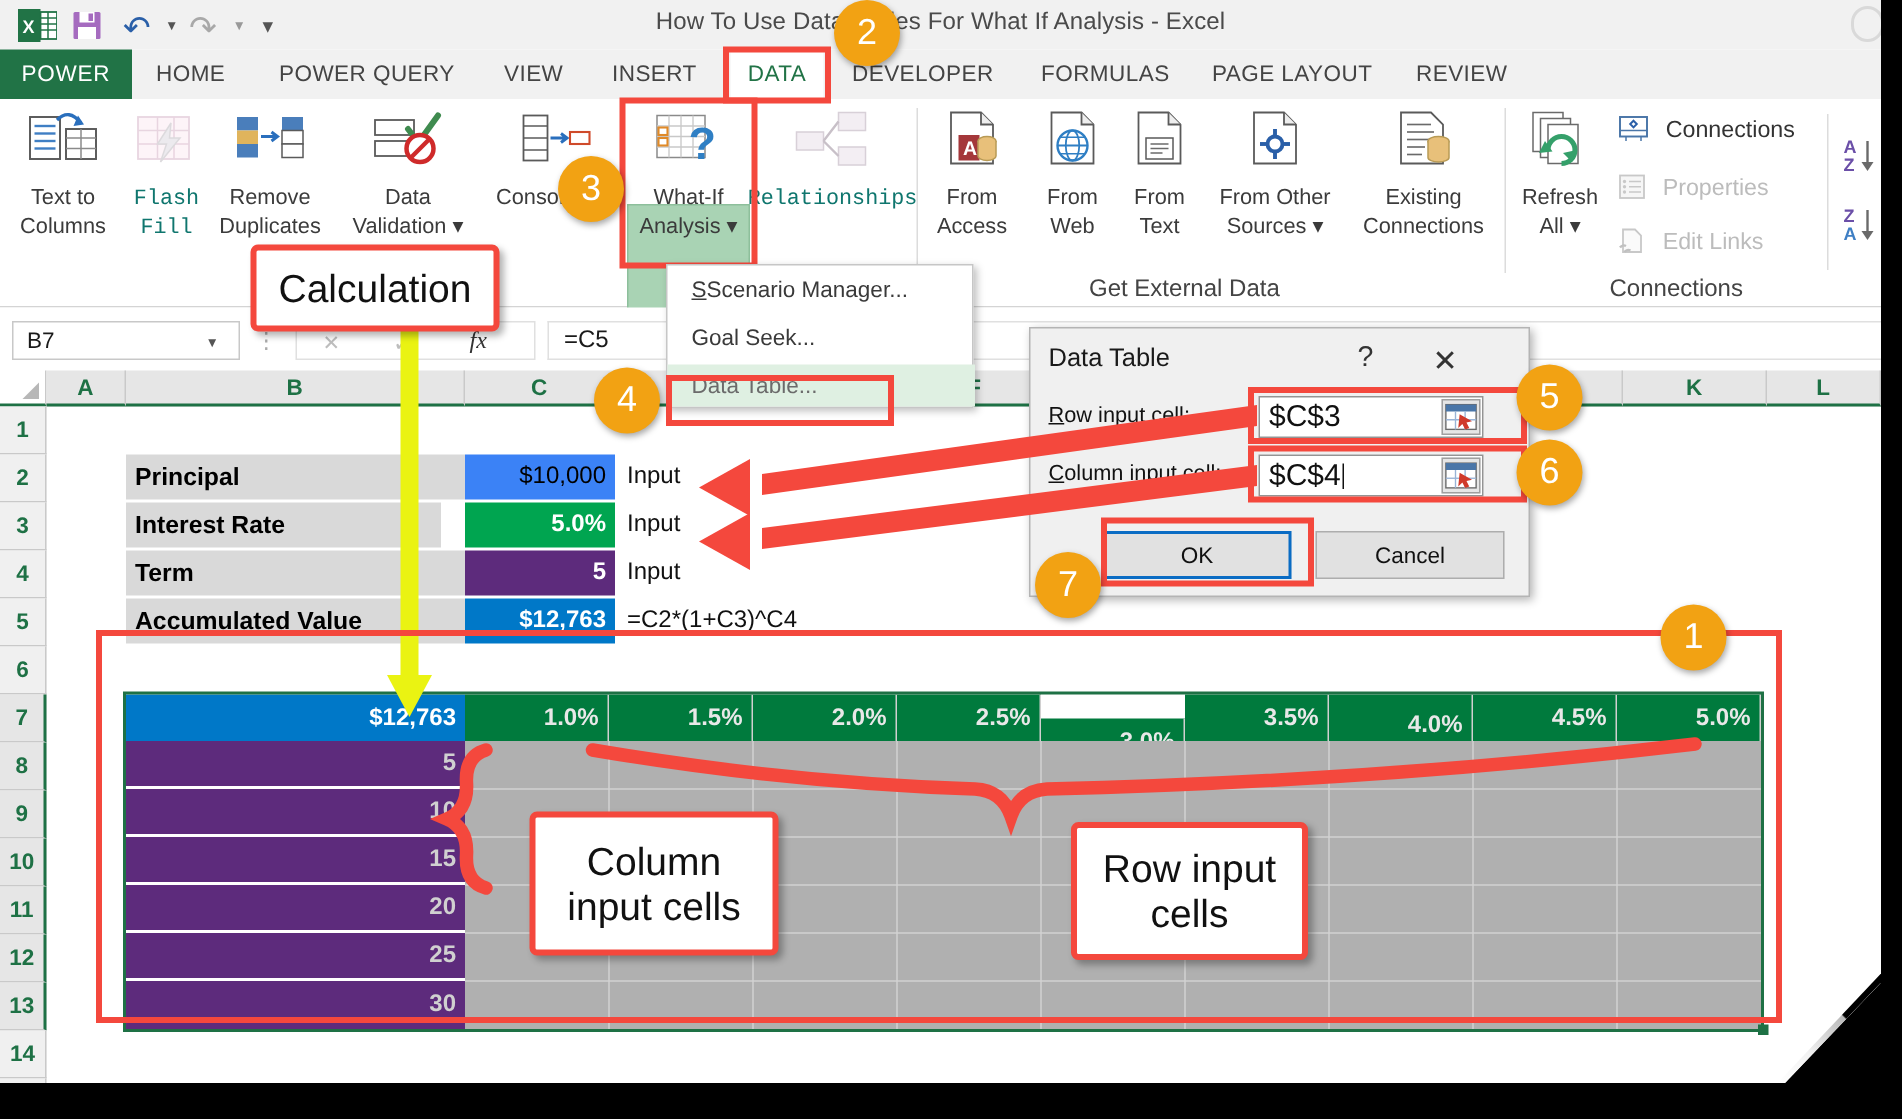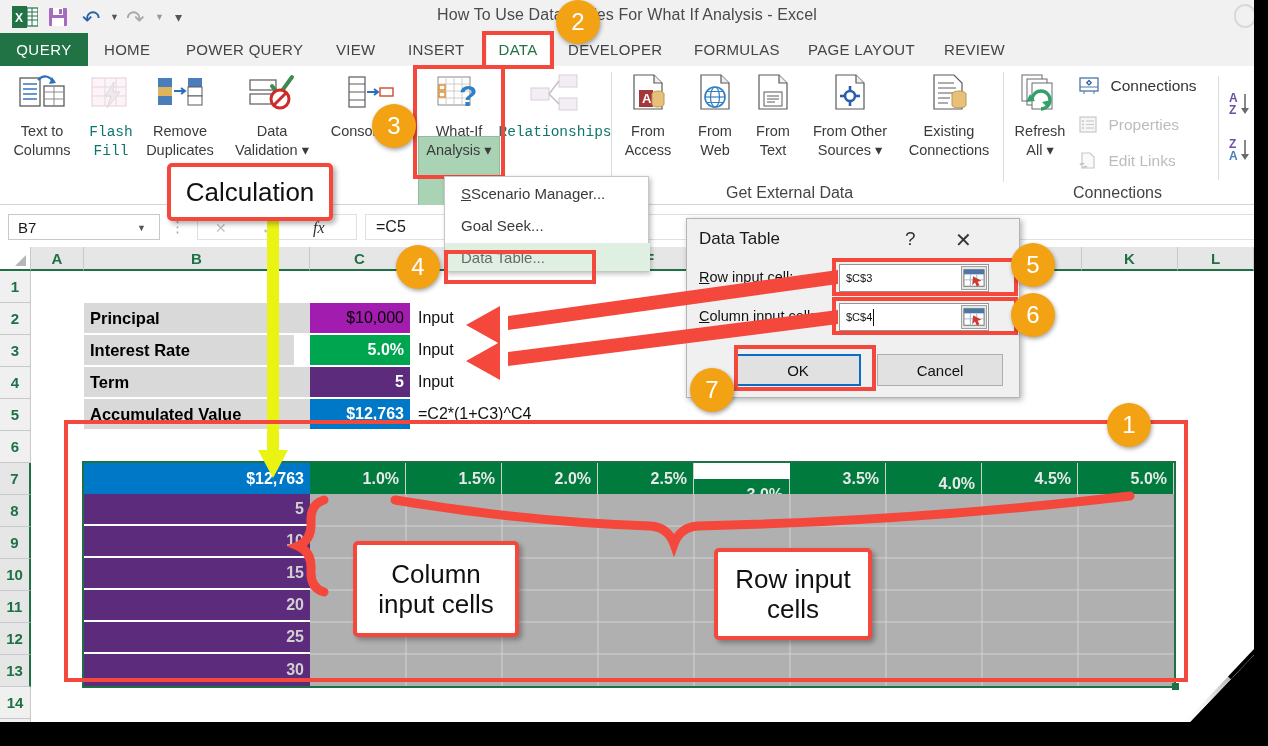--- a/index.html
+++ b/index.html
@@ -107,21 +107,21 @@
   .rowhdr { position:absolute; left:0; width:31px; background:#e6e6e6;
             border-bottom:1px solid #c9c9c9; border-right:2px solid #1e7145;
             font-size:15px; color:#1e7145; display:flex; align-items:center; justify-content:center;
             font-weight:bold; }
   .rowhdr.plain { background:#f0f0f0; border-right:1px solid #c9c9c9; color:#1e7145; }
 
   .cell { position:absolute; display:flex; align-items:center; font-size:16px; }
   .cell.r { justify-content:flex-end; padding-right:6px; }
   .cell.l { justify-content:flex-start; padding-left:6px; }
   .lbl-cell { background:#d9d9d9; color:#000; font-weight:bold; font-size:16.5px; }
-  .val-cell { background:#a21caf; color:#000; }
+  .val-cell { background:#3b82f6; color:#000; }
   .green-cell { background:#00a550; color:#fff; font-weight:bold; }
   .purple-cell { background:#5d2b7c; color:#fff; font-weight:bold; }
   .blue-cell { background:#0078c8; color:#fff; font-weight:bold; }
   .hdr-green { background:#007a3d; color:#e8e8e8; font-weight:bold;
                border-right:1px solid #d0d0d0; }
   .purple-row { background:#5d2b7c; color:#d0d0d0; font-weight:bold;
                 border-bottom:2px solid #fff; }
 
   
   .dt-sel { position:absolute; border:2px solid #1e7145; z-index:12; pointer-events:none; }
@@ -146,21 +146,21 @@
 
   
   .dlg { position:absolute; left:686px; top:218px; width:334px; height:180px;
          background:#f0f0f0; border:1px solid #b4b4b4; z-index:50;
          box-shadow:2px 2px 6px rgba(0,0,0,.3); }
   .dlg-title { position:absolute; left:12px; top:10px; font-size:17px; color:#1a1a1a; }
   .dlg-q { position:absolute; left:218px; top:9px; font-size:19px; color:#333; }
   .dlg-x { position:absolute; left:268px; top:9px; font-size:20px; color:#333; }
   .dlg-lbl { position:absolute; font-size:14.5px; color:#111; }
   .dlg-inp { position:absolute; height:28px; background:#fff; border:1px solid #949494;
-             font-size:11px; color:#111; display:flex; align-items:center; padding-left:6px; }
+             font-size:20px; color:#111; display:flex; align-items:center; padding-left:6px; }
   .dlg-pick { position:absolute; width:26px; height:24px; background:#e6e6e6; border:1px solid #a0a0a0; }
   .dlg-btn { position:absolute; height:32px; background:#e1e1e1; border:1px solid #adadad;
              font-size:15px; color:#111; display:flex; align-items:center; justify-content:center; }
   .dlg-btn.default { border:2px solid #0a6cc4; }
   .caret { display:inline-block; width:1px; height:17px; background:#111; margin-left:1px;
            vertical-align:middle; }
 </style>
 </head>
 <body>
 
@@ -188,21 +188,21 @@
       <div class="qat-undo">↶</div>
       <div class="qat-undo-ar">▼</div>
       <div class="qat-redo">↶</div>
       <div class="qat-redo-ar">▼</div>
       <div class="qat-more">▾</div>
       <div class="win-title">How To Use Data Tables For What If Analysis - Excel</div>
       <div class="right-round"></div>
     </div>
 
     <div class="tabbar">
-      <div class="tab-file">QUERY</div>
+      <div class="tab-file">POWER</div>
       <div class="tab" style="left:96px;">HOME</div>
       <div class="tab" style="left:178px;">POWER QUERY</div>
       <div class="tab" style="left:328px;">VIEW</div>
       <div class="tab" style="left:400px;">INSERT</div>
       <div class="tab active" style="left:487px; width:62px; justify-content:center;">DATA</div>
       <div class="tab" style="left:560px;">DEVELOPER</div>
       <div class="tab" style="left:686px;">FORMULAS</div>
       <div class="tab" style="left:800px;">PAGE LAYOUT</div>
       <div class="tab" style="left:936px;">REVIEW</div>
     </div>

